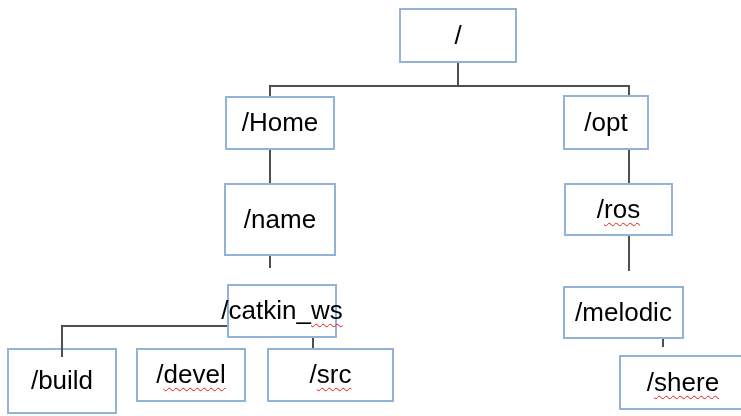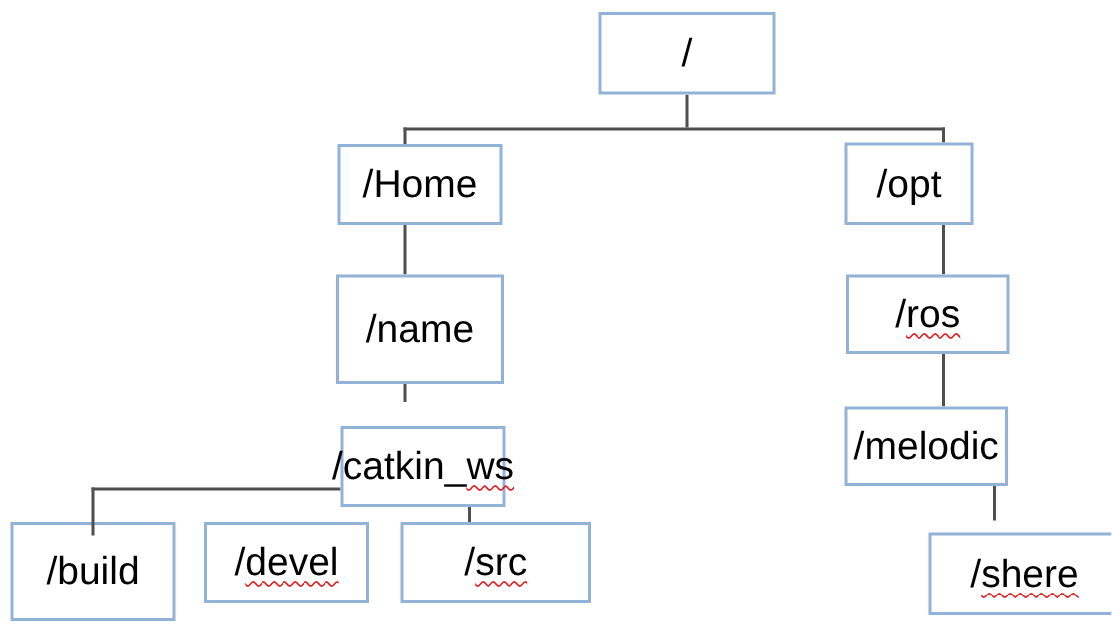--- a/index.html
+++ b/index.html
@@ -81,21 +81,21 @@
   </div>
 
   <div class="node" style="left:564px; top:183px; width:109px; height:53px;">
     <span class="lbl"><span>/</span><span class="squig">ros</span></span>
   </div>
 
   <div class="node" style="left:227px; top:268px; width:110px; height:54px;margin-top:16px;">
     <span class="lbl"><span>/catkin_</span><span class="squig">ws</span></span>
   </div>
 
-  <div class="node" style="left:563px; top:271px; width:109px; height:53px;">
+  <div class="node" style="left:563px; top:286px; width:121px; height:53px;">
     <span class="lbl"><span>/melodic</span><span class="squig"></span></span>
   </div>
 
   <div class="node" style="left:7px; top:348px; width:110px; height:66px;">
     <span class="lbl"><span>/build</span><span class="squig"></span></span>
   </div>
 
   <div class="node" style="left:136px; top:348px; width:110px; height:54px;">
     <span class="lbl"><span>/</span><span class="squig">devel</span></span>
   </div>

